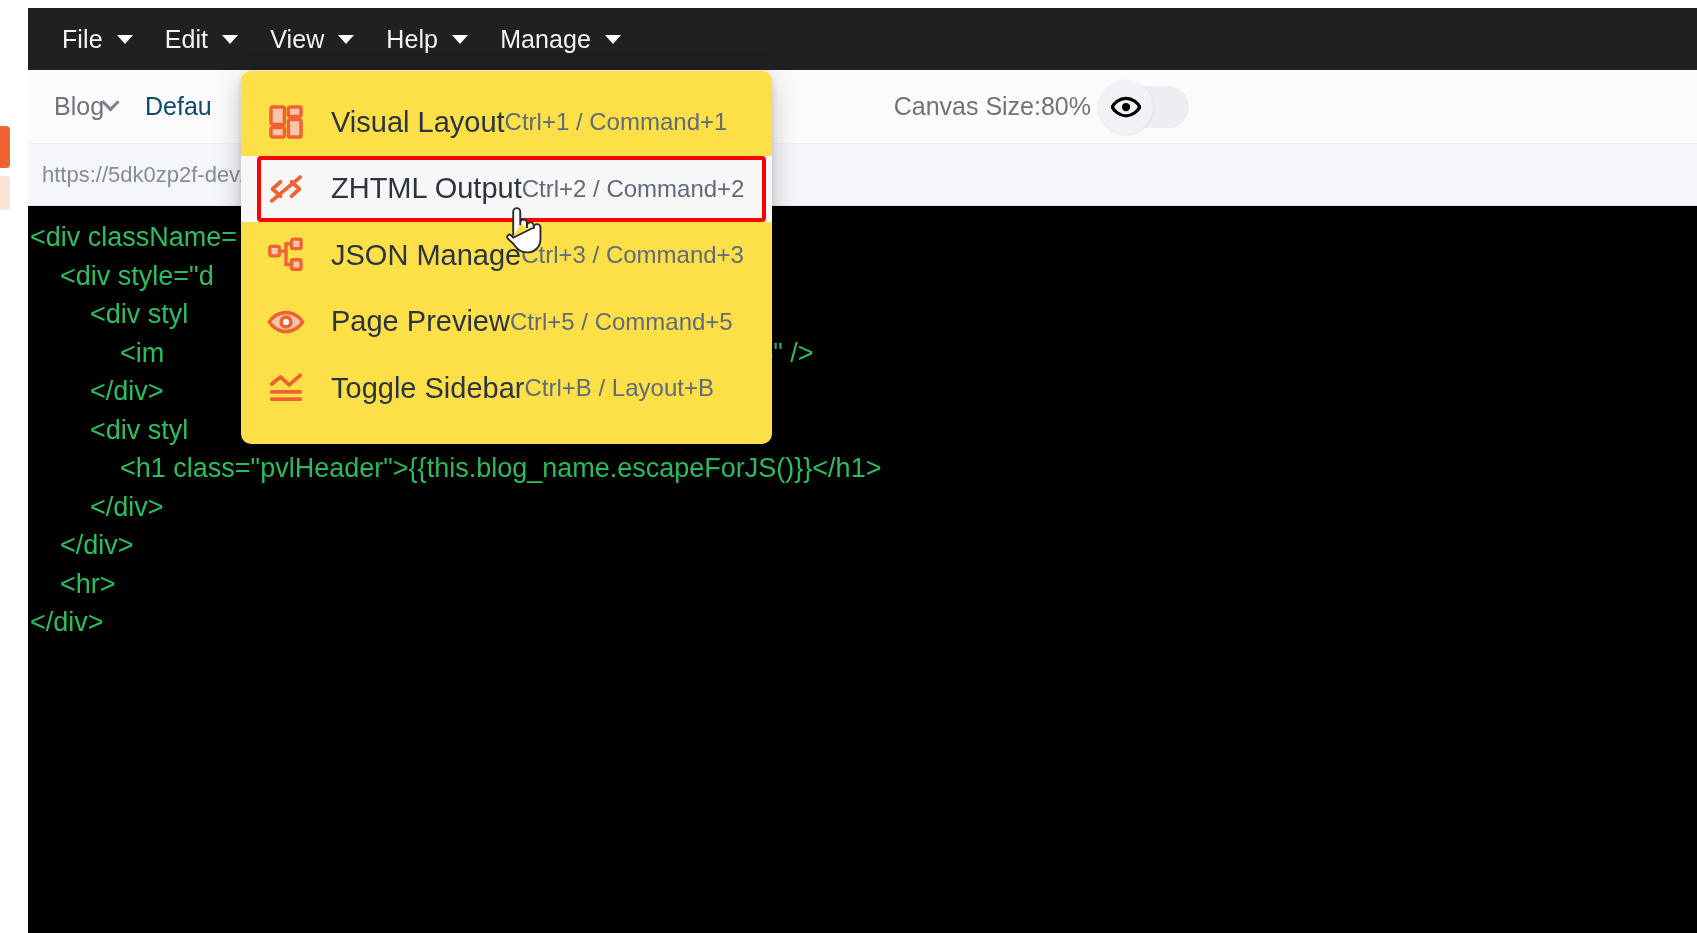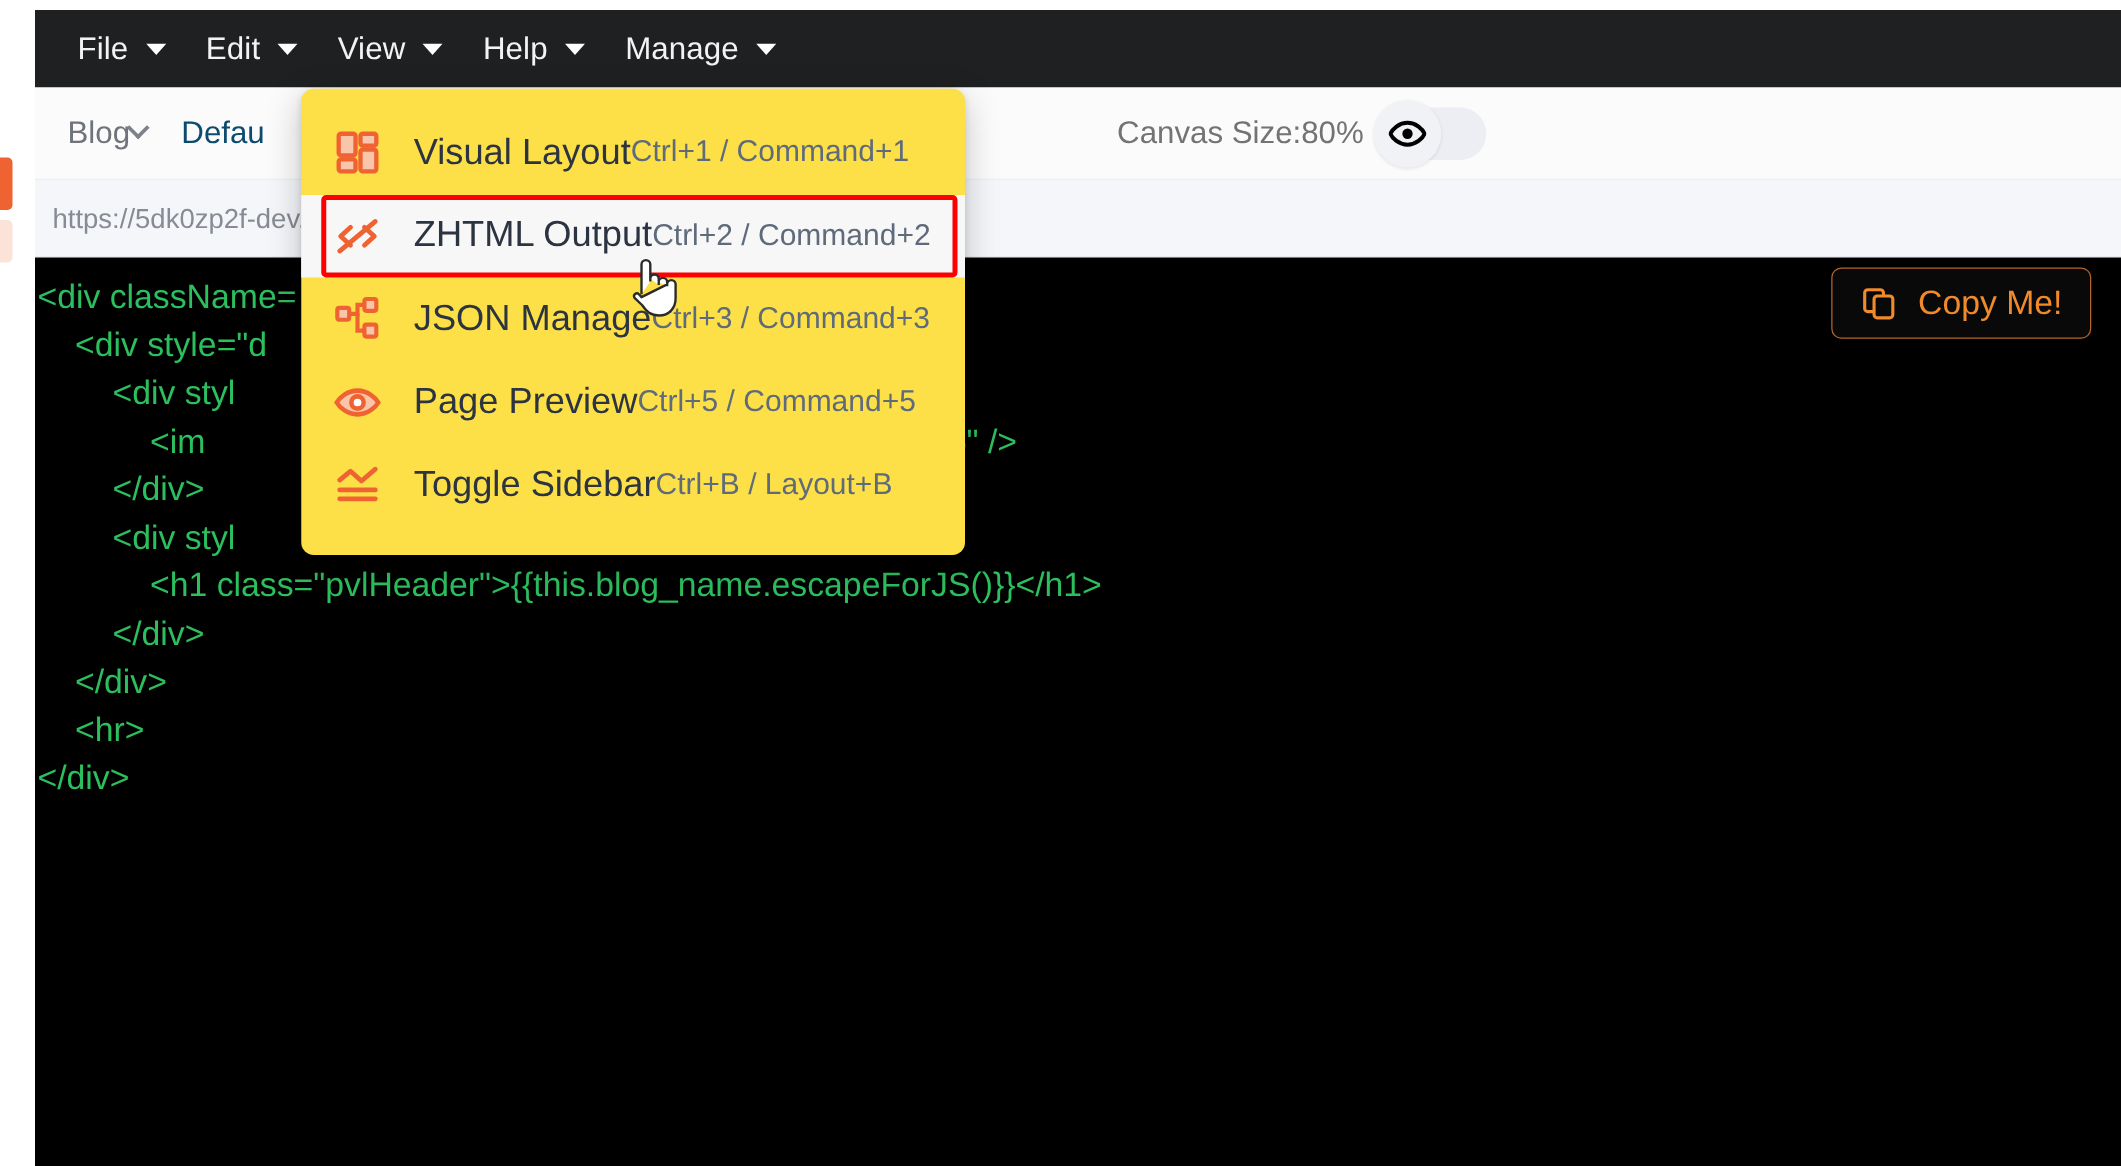--- a/index.html
+++ b/index.html
@@ -308,27 +308,20 @@
       <div class="code-line">        &lt;div styl</div>
       <div class="code-line">            &lt;im                                      e()}}" alt="@" width="100%" /&gt;</div>
       <div class="code-line">        &lt;/div&gt;</div>
       <div class="code-line">        &lt;div styl</div>
       <div class="code-line">            &lt;h1 class="pvlHeader"&gt;{{this.blog_name.escapeForJS()}}&lt;/h1&gt;</div>
       <div class="code-line">        &lt;/div&gt;</div>
       <div class="code-line">    &lt;/div&gt;</div>
       <div class="code-line">    &lt;hr&gt;</div>
       <div class="code-line">&lt;/div&gt;</div>
 
-      <div class="copy-btn">
-        <svg width="30" height="30" viewBox="0 0 24 24">
-          <rect x="3" y="3" width="12" height="14" rx="2" fill="none" stroke="#f08a2a" stroke-width="2"></rect>
-          <rect x="9" y="7" width="12" height="14" rx="2" fill="#090909" stroke="#f08a2a" stroke-width="2"></rect>
-        </svg>
-        <span>Copy Me!</span>
-      </div>
     </div>
 
   </div>
 
   <div class="dropdown">
 
     <div class="dd-item">
       <span class="ic">
         <svg width="38" height="38" viewBox="0 0 24 24">
           <rect x="2.5" y="2.5" width="8.5" height="11" rx="1.2" fill="#f9c6ab" stroke="#ef6232" stroke-width="2.2"></rect>

